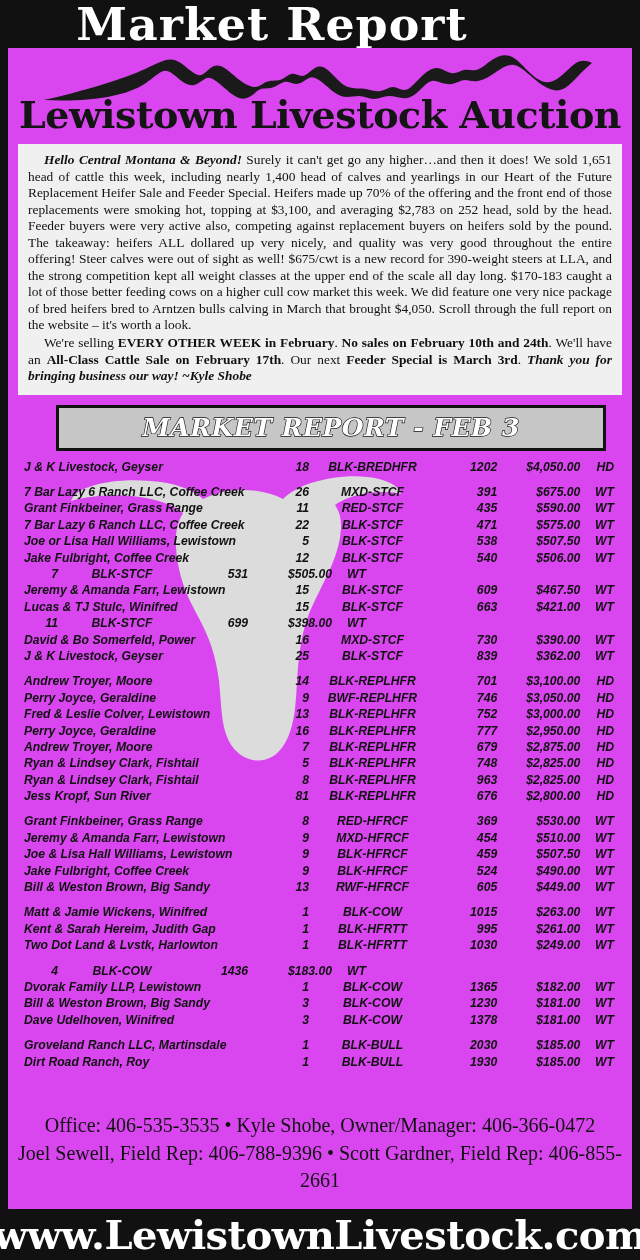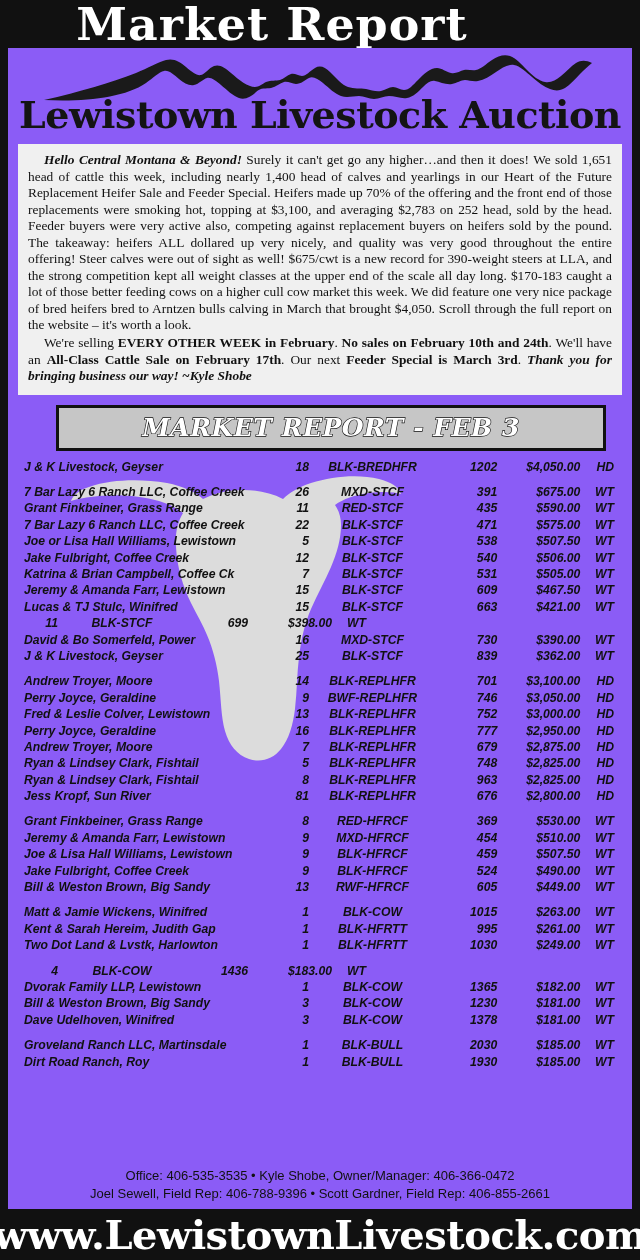--- a/index.html
+++ b/index.html
@@ -32,21 +32,21 @@
     white-space:nowrap;
     transform:scaleX(1.02);
   }
 
   
   .sheet{
     position:absolute;
     left:8px;top:48px;
     width:624px;
     height:1161px;
-    background:#8b5cf6;
+    background:#d946ef;
     box-sizing:border-box;
     overflow:hidden;
   }
 
   
   .logo-wrap{
     position:relative;
     width:100%;
     padding-top:6px;
     text-align:center;
@@ -135,25 +135,25 @@
   .c-wt  { width:62px;  text-align:right; }
   .c-price{width:84px;  text-align:right; }
   .c-unit{ width:34px;  text-align:right; padding-right:2px;}
 
   
   .contact{
     position:absolute;
     left:0;bottom:0;
     width:100%;
     text-align:center;
-    font-family:Liberation Sans, sans-serif;
-    font-size:13px;
+    font-family:Liberation Serif, serif;
+    font-size:20px;
     color:#111111;
     line-height:1.38;
-    padding-bottom:6px;
+    padding-bottom:14px;
     box-sizing:border-box;
   }
 
   
   .website-bar{
     position:absolute;
     left:0;bottom:0;
     width:640px;height:51px;
     background:#111111;
     display:flex;align-items:center;justify-content:center;
@@ -249,21 +249,20 @@
             </div>
             <div class="row">
               <div class="c-name">Jake Fulbright, Coffee Creek</div>
               <div class="c-qty">12</div>
               <div class="c-desc">BLK-STCF</div>
               <div class="c-wt">540</div>
               <div class="c-price">$506.00</div>
               <div class="c-unit">WT</div>
             </div>
             <div class="row">
-              <div class="c-name">Katrina &amp; Brian Campbell, Coffee Ck</div>
               <div class="c-qty">7</div>
               <div class="c-desc">BLK-STCF</div>
               <div class="c-wt">531</div>
               <div class="c-price">$505.00</div>
               <div class="c-unit">WT</div>
             </div>
             <div class="row">
               <div class="c-name">Jeremy &amp; Amanda Farr, Lewistown</div>
               <div class="c-qty">15</div>
               <div class="c-desc">BLK-STCF</div>

